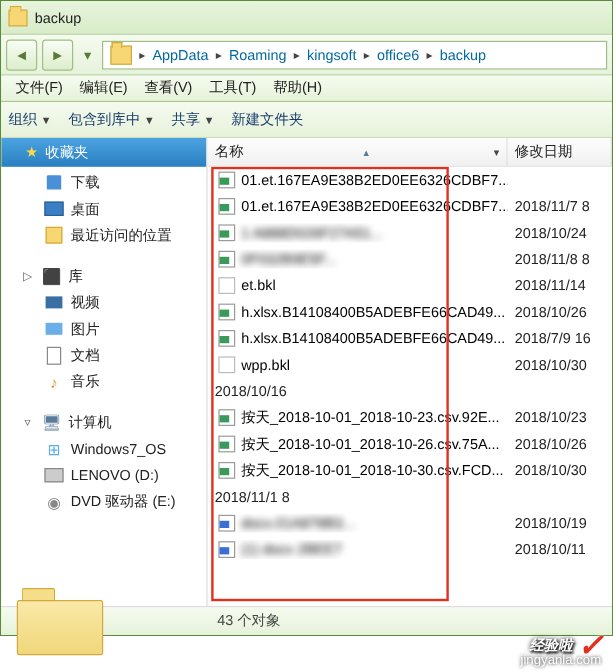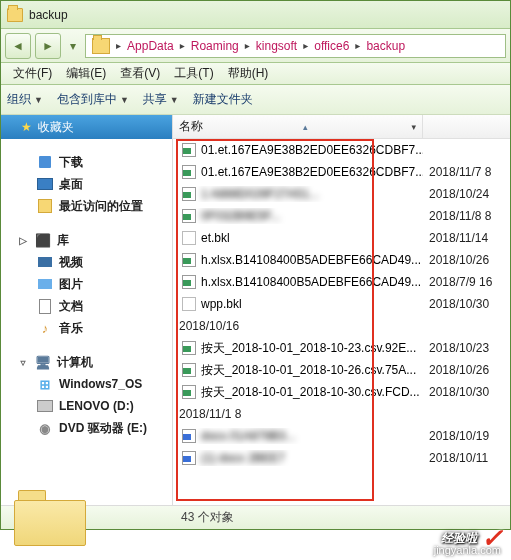--- a/index.html
+++ b/index.html
@@ -8,32 +8,32 @@
 .titlebar { height:28px; background:linear-gradient(#e8f4de,#d8ecc8); display:flex; align-items:center; padding:0 6px; border-bottom:1px solid #a8c890; }
 .titlebar .folder-icon { width:16px; height:14px; background:#f7d774; border:1px solid #d4a93a; border-radius:1px 1px 0 0; position:relative; margin-right:6px;}
 .titlebar .folder-icon::before{content:"";position:absolute;top:-4px;left:0;width:8px;height:4px;background:#f7d774;border:1px solid #d4a93a;border-bottom:none;border-radius:1px 1px 0 0;}
 .titlebar .title { color:#222; }
 .navbar { height:34px; background:linear-gradient(#f5fbef,#e6f2da); display:flex; align-items:center; padding:0 4px; border-bottom:1px solid #a8c890; gap:4px;}
 .navbtn { width:26px; height:26px; border:1px solid #9fbf86; border-radius:3px; background:linear-gradient(#f9fdf5,#dcedcb); display:flex; align-items:center; justify-content:center; color:#5a7a3a;}
 .navbtn.small{width:16px;border:none;background:none;}
 .breadcrumb { flex:1; height:24px; border:1px solid #9fbf86; background:#fff; display:flex; align-items:center; padding:0 2px; overflow:hidden;}
 .breadcrumb .bc-folder{width:18px;height:16px;background:#f7d774;border:1px solid #d4a93a;margin:0 4px;position:relative;}
 .breadcrumb .bc-folder::before{content:"";position:absolute;top:-4px;left:0;width:7px;height:4px;background:#f7d774;border:1px solid #d4a93a;border-bottom:none;}
-.breadcrumb .seg { padding:0 4px; white-space:nowrap; color:#be185d;}
+.breadcrumb .seg { padding:0 4px; white-space:nowrap; color:#0369a1;}
 .breadcrumb .chev { color:#444; font-size:10px; padding:0 2px;}
 .menubar { height:22px; background:linear-gradient(#f5fbef,#e6f2da); display:flex; align-items:center; padding:0 6px; gap:2px; border-bottom:1px solid #a8c890;}
 .menubar .menu { padding:2px 6px; color:#222;}
 .toolbar { height:30px; background:linear-gradient(#f5fbef,#e6f2da); display:flex; align-items:center; padding:0 6px; gap:14px; border-bottom:1px solid #cddcbd;}
 .toolbar .tbtn { color:#1a3d6d; display:flex; align-items:center; gap:3px;}
 .toolbar .drop { font-size:9px; color:#444;}
 .content { display:flex; height:390px; background:#fff; }
 .sidebar { width:172px; border-right:1px solid #dcdcdc; overflow:hidden; }
 .fav-header { height:24px; background:linear-gradient(#4aa3e0,#2a7fc0); color:#fff; display:flex; align-items:center; padding:0 10px 0 20px; gap:6px;}
 .fav-header .star{color:#ffd94a;}
-.tree { padding:12px 0;font-weight:bold; }
+.tree { padding:2px 0; }
 .tree-item { height:22px; display:flex; align-items:center; padding-left:36px; gap:6px; color:#222;}
 .tree-item.l1 { padding-left:16px; }
 .tree-item .exp { width:12px; text-align:center; color:#666; font-size:10px;}
 .tree-spacer { height:12px; }
 .ico { width:16px; height:16px; display:inline-flex; align-items:center; justify-content:center; font-size:13px;}
 .ico-dl::before{content:"";width:12px;height:12px;background:#4a8fd8;border-radius:1px;display:block;}
 .ico-desk::before{content:"";width:14px;height:10px;background:#3a7fc4;border:1px solid #2a5f94;display:block;}
 .ico-recent::before{content:"";width:12px;height:12px;background:#f7d774;border:1px solid #d4a93a;display:block;}
 .ico-lib{color:#5a9fd8;}
 .ico-video::before{content:"";width:14px;height:10px;background:#3a6fa4;display:block;}
@@ -187,20 +187,23 @@
       </div>
     </div>
 
     <div class="listview">
       <div class="list-header">
         <div class="col col-name">
             <span>名称</span>
             <span class="sort-arrow">▴</span>
             <span class="dd">▾</span>
           </div>
+        <div class="col col-date">
+            <span>修改日期</span>
+          </div>
       </div>
       <div class="list-body" id="list-body">
         <div class="redbox"></div>
       <div class="row">
             <div class="c-name">
               <span class="file-ico et"></span>
               <span>01.et.167EA9E38B2ED0EE6326CDBF7...</span>
             </div>
           </div>
           <div class="row">

